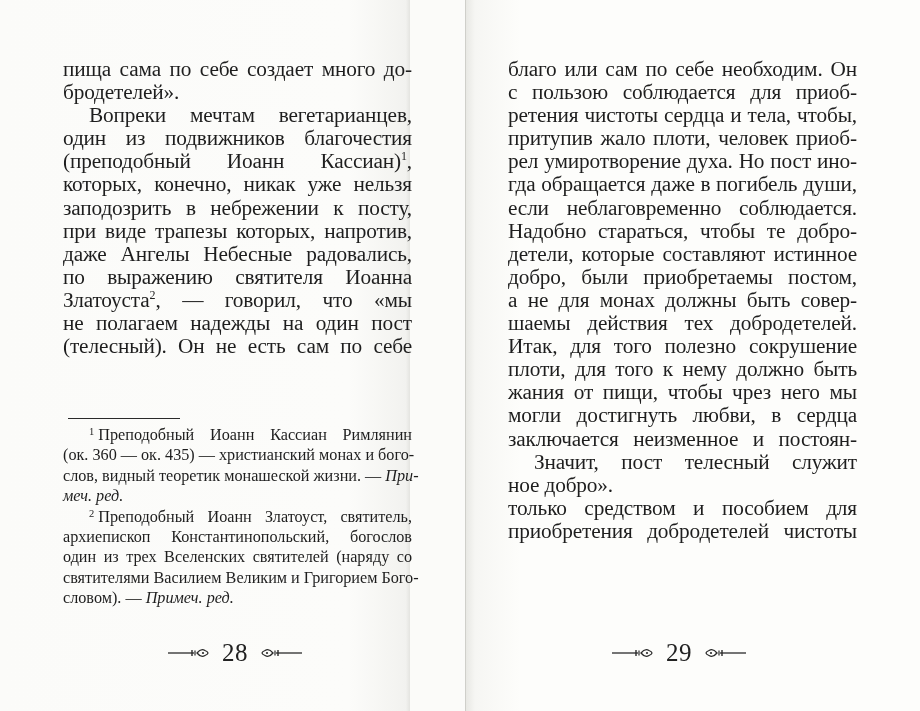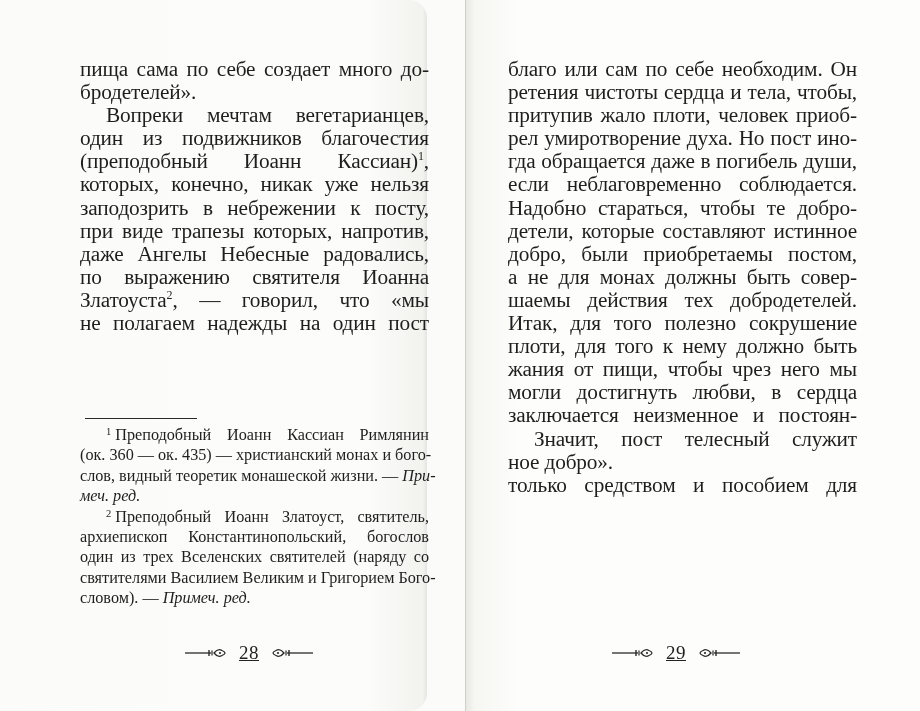--- a/index.html
+++ b/index.html
@@ -20,24 +20,23 @@
     left: 0; top: 0;
     width: 920px; height: 711px;
   }
   .page {
     position: absolute;
     top: 0;
     height: 711px;
     background: #fcfcfa;
   }
   .page-left {
-    left: 17px;
+    left: 0;
     width: 410px;
     background: linear-gradient(to right, #fbfbf9 0%, #fcfcfa 85%, #f2f2ef 99%, #e4e4e0 100%);
-    border-radius: 18px;
   }
   .page-right {
     left: 466px;
     width: 454px;
     background: linear-gradient(to right, #e8e8e4 0%, #f6f6f3 2%, #fdfdfb 12%, #fdfdfb 100%);
   }
   .spine {
     position: absolute;
     left: 465px;
     top: 0;
@@ -119,24 +118,23 @@
     position: absolute;
     top: 642px;
     height: 22px;
     display: flex;
     align-items: center;
     gap: 10px;
   }
   .page-left .folio { left: 168px; }
   .page-right .folio { left: 146px; text-align: right; }
   .folio-num {
-    font-size: 19px;
+    font-size: 25px;
     letter-spacing: 0.5px;
     color: #222;
-    text-decoration: underline;
   }
   .orn {
     width: 44px;
     height: 12px;
     display: block;
   }
 </style>
 </head>
 <body>
 
@@ -149,20 +147,21 @@
       <span class="line indent">Вопреки мечтам вегетарианцев,</span>
       <span class="line">один из подвижников благочестия</span>
       <span class="line"><span>(преподобный Иоанн Кассиан)</span><sup class="fnref">1</sup><span>,</span></span>
       <span class="line">которых, конечно, никак уже нельзя</span>
       <span class="line">заподозрить в небрежении к посту,</span>
       <span class="line">при виде трапезы которых, напротив,</span>
       <span class="line">даже Ангелы Небесные радовались,</span>
       <span class="line">по выражению святителя Иоанна</span>
       <span class="line"><span>Златоуста</span><sup class="fnref">2</sup><span>, — говорил, что «мы</span></span>
       <span class="line">не полагаем надежды на один пост</span>
+      <span class="line">(телесный). Он не есть сам по себе</span>
     </div>
 
     <div class="footnote-rule"></div>
 
     <div class="footnotes">
       <span class="fn-line indent"><span class="fn-num">1</span><span>Преподобный Иоанн Кассиан Римлянин</span></span>
       <span class="fn-line">(ок. 360 — ок. 435) — христианский монах и бого-</span>
       <span class="fn-line"><span>слов, видный теоретик монашеской жизни. — </span><span class="italic">При-</span></span>
       <span class="fn-line last"><span class="italic">меч. ред.</span></span>
 
@@ -192,38 +191,40 @@
         </g>
       </svg>
     </div>
   </div>
 
   <div class="spine"></div>
 
   <div class="page page-right">
     <div class="text-block">
       <span class="line">благо или сам по себе необходим. Он</span>
+      <span class="line">с пользою соблюдается для приоб-</span>
       <span class="line">ретения чистоты сердца и тела, чтобы,</span>
       <span class="line">притупив жало плоти, человек приоб-</span>
       <span class="line">рел умиротворение духа. Но пост ино-</span>
       <span class="line">гда обращается даже в погибель души,</span>
       <span class="line">если неблаговременно соблюдается.</span>
       <span class="line">Надобно стараться, чтобы те добро-</span>
       <span class="line">детели, которые составляют истинное</span>
       <span class="line">добро, были приобретаемы постом,</span>
       <span class="line">а не для монах должны быть совер-</span>
       <span class="line">шаемы действия тех добродетелей.</span>
       <span class="line">Итак, для того полезно сокрушение</span>
       <span class="line">плоти, для того к нему должно быть</span>
       <span class="line">жания от пищи, чтобы чрез него мы</span>
       <span class="line">могли достигнуть любви, в сердца</span>
       <span class="line">заключается неизменное и постоян-</span>
       <span class="line indent">Значит, пост телесный служит</span>
       <span class="line last">ное добро».</span>
       <span class="line">только средством и пособием для</span>
+      <span class="line">приобретения добродетелей чистоты</span>
     </div>
 
     <div class="folio">
       <svg class="orn" viewBox="0 0 44 12">
         <line x1="0" y1="6" x2="26" y2="6" stroke="#2a2a2a" stroke-width="1.3"></line>
         <line x1="24" y1="3" x2="24" y2="9" stroke="#2a2a2a" stroke-width="1.4"></line>
         <line x1="27" y1="3.5" x2="27" y2="8.5" stroke="#2a2a2a" stroke-width="1.2"></line>
         <path d="M29 6 Q33 1 37 3.5 Q43 6 37 8.5 Q33 11 29 6 Z" fill="none" stroke="#2a2a2a" stroke-width="1.3"></path>
         <circle cx="35" cy="6" r="1.1" fill="#2a2a2a"></circle>
       </svg>

